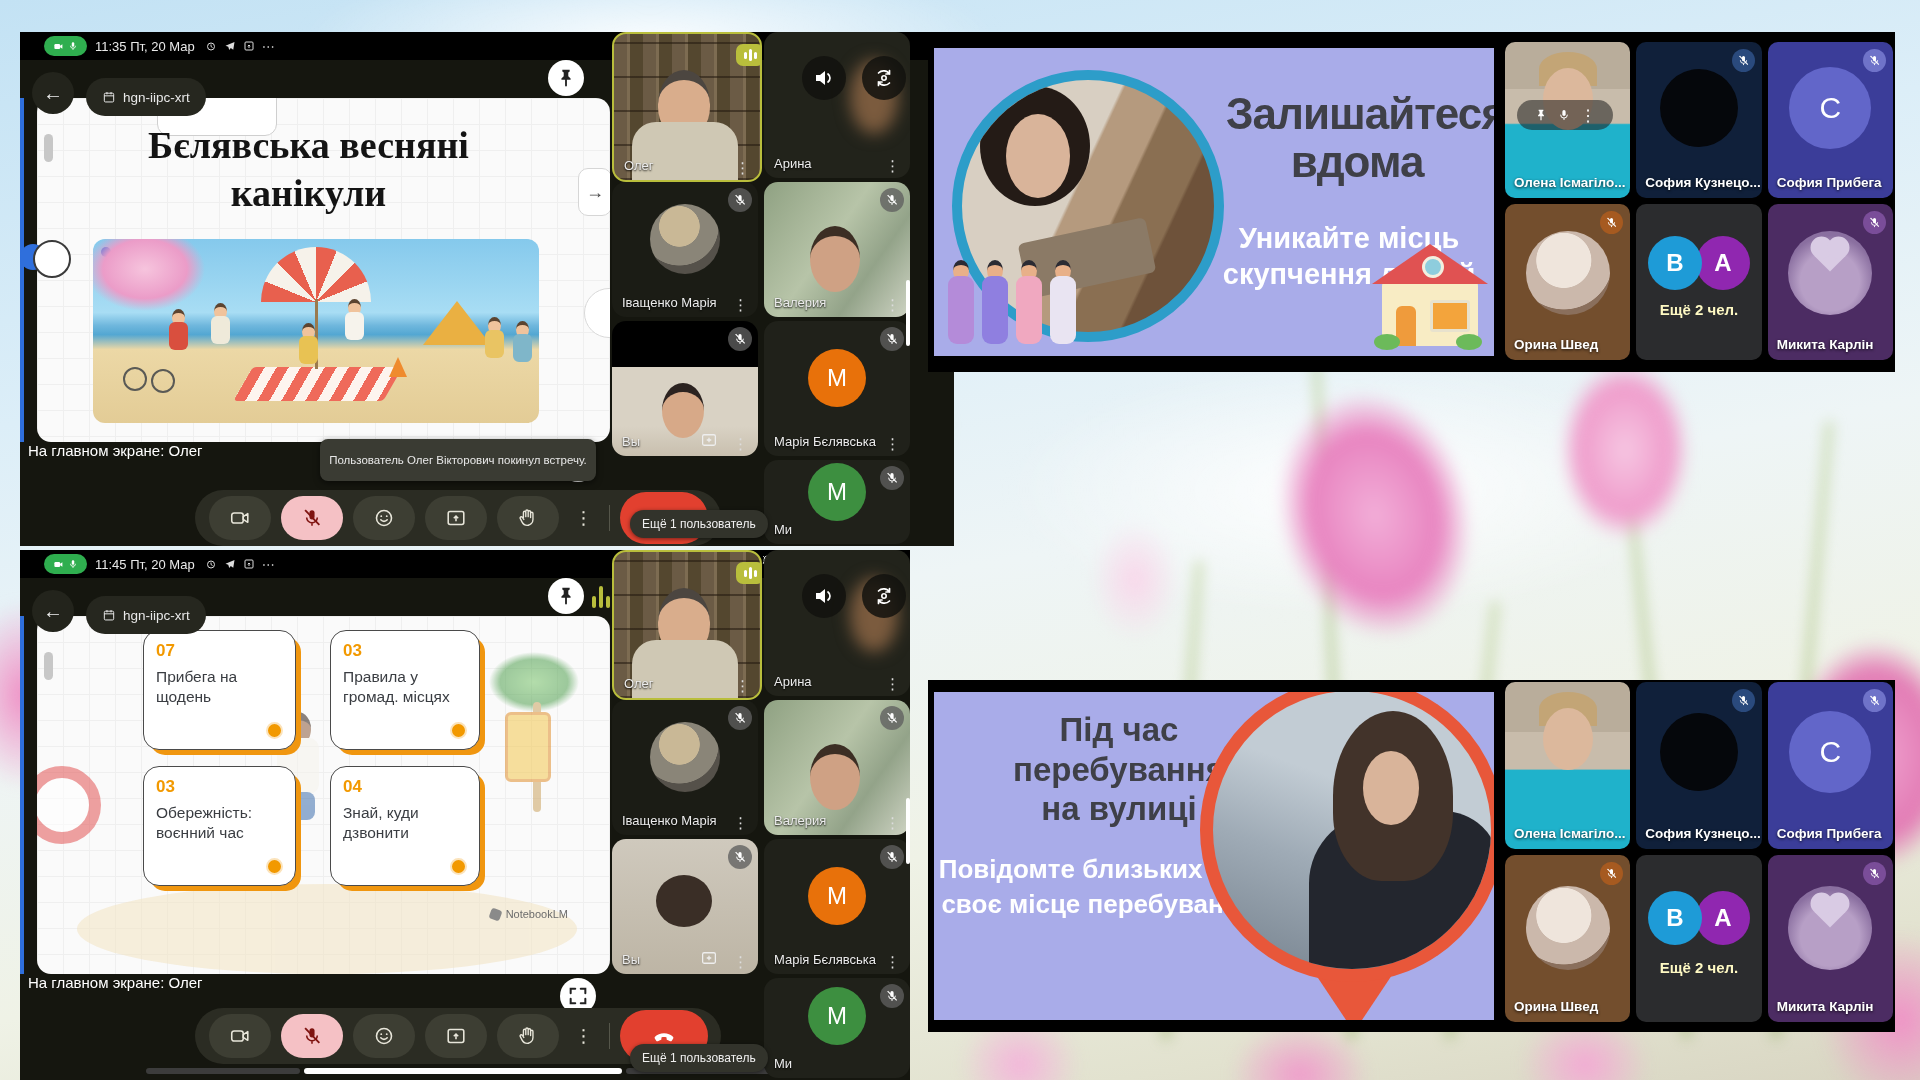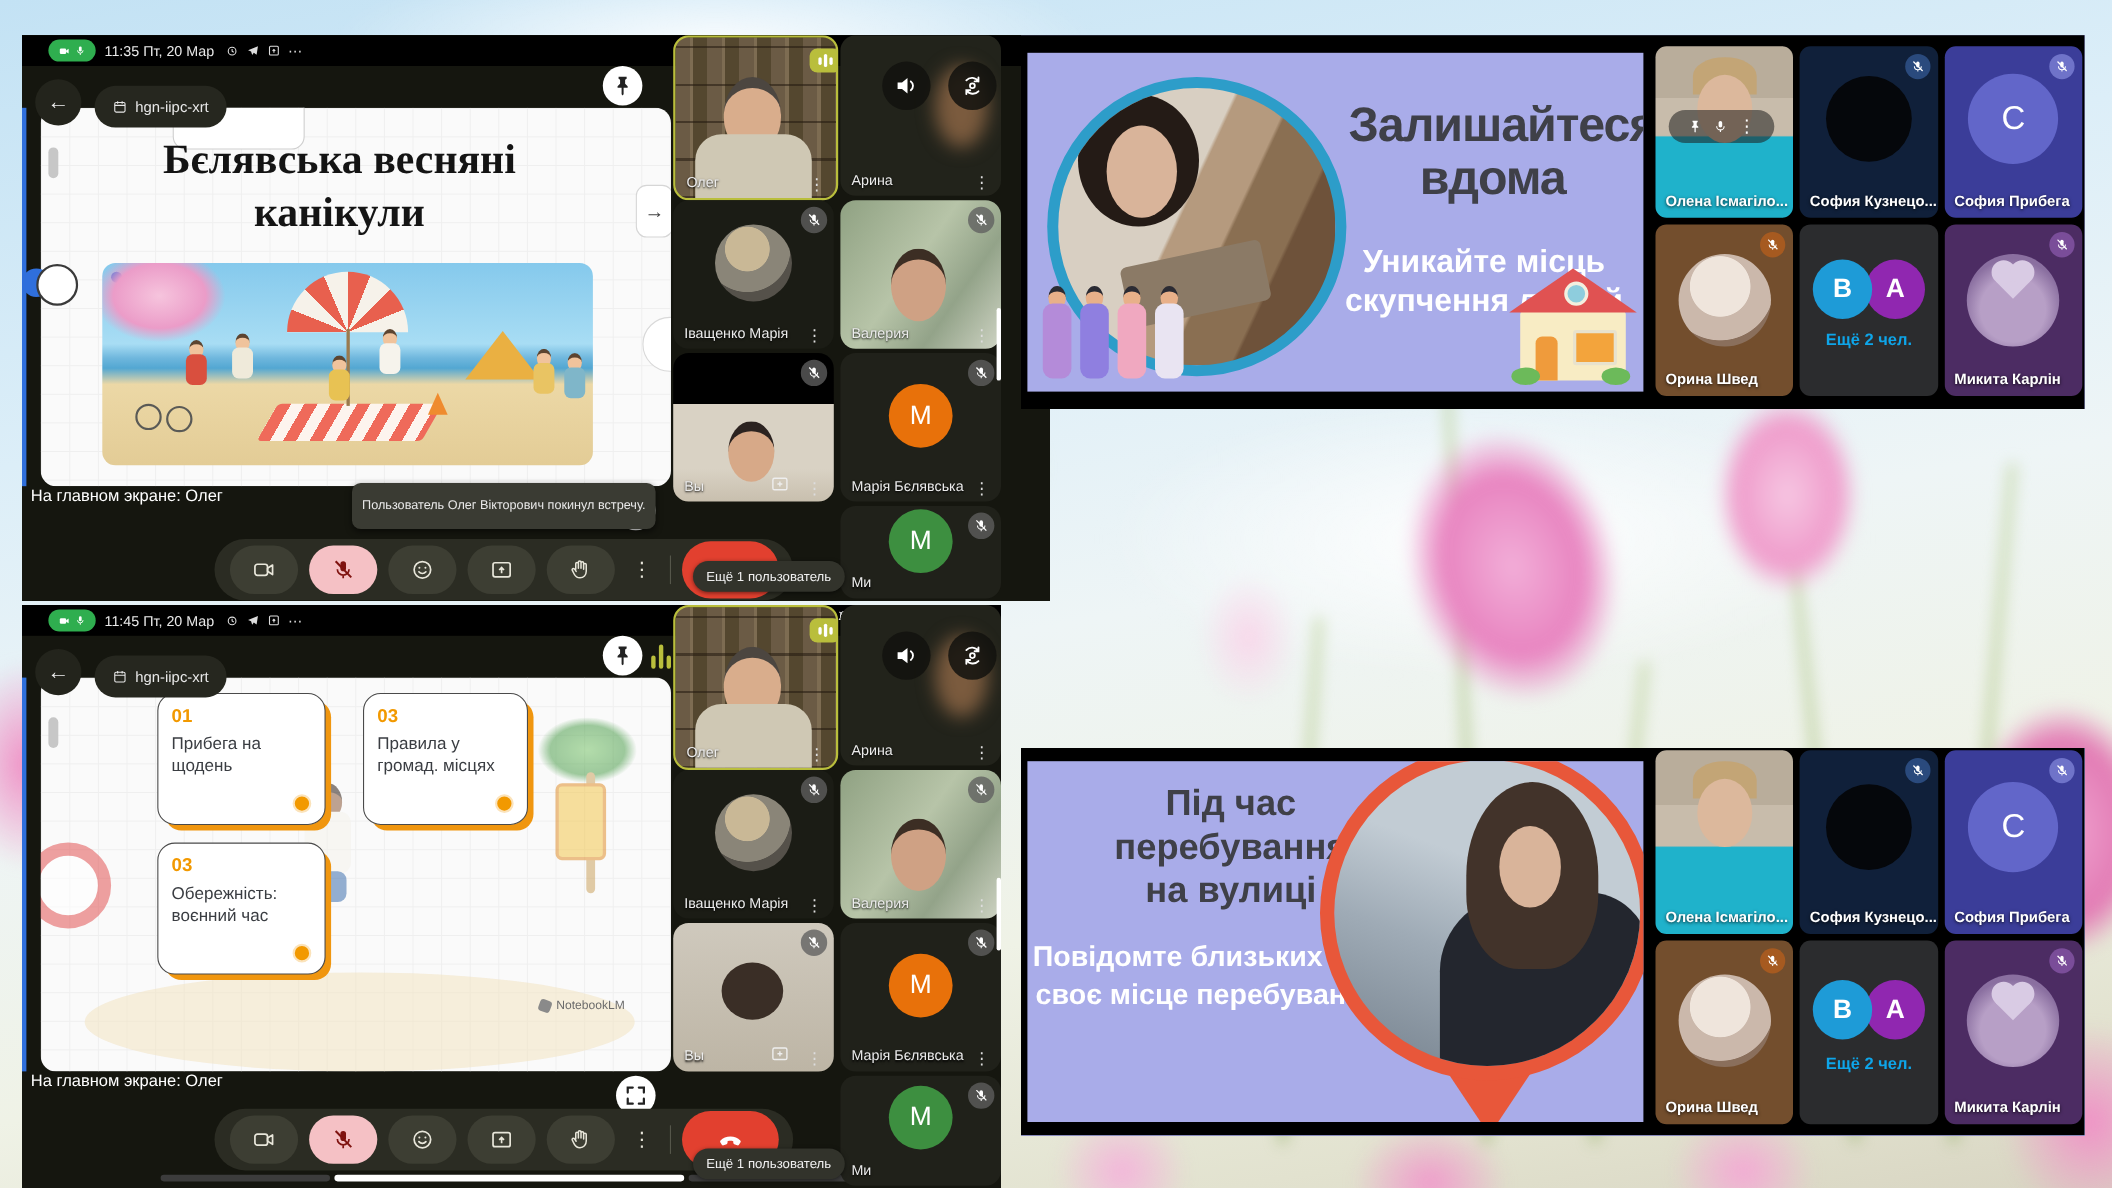--- a/index.html
+++ b/index.html
@@ -169,21 +169,21 @@
   .hoverpill{position:absolute;left:12px;top:58px;width:96px;height:30px;border-radius:15px;background:rgba(30,30,30,.55);display:flex;align-items:center;justify-content:center;gap:9px;color:#fff;}
   .t-sofiaK{background:#10203a;} .t-sofiaK .avc{width:78px;height:78px;background:#05070b;}
   .t-sofiaP{background:#3b3d99;} .t-sofiaP .avc{width:82px;height:82px;background:#6266c9;font-size:30px;}
   .t-oryna{background:#734e2d;}
   .t-oryna .ph{width:84px;height:84px;border-radius:50%;position:absolute;left:50%;top:44%;transform:translate(-50%,-50%);
      background:radial-gradient(circle at 45% 35%,#efe5dc 0 38%,#cbb8ab 39% 68%,#8a6f5c 69%);}
   .t-more2{background:#2b2c2e;}
   .t-more2 .pair{position:absolute;left:50%;top:38%;transform:translate(-50%,-50%);display:flex;}
   .t-more2 .ib{width:54px;height:54px;border-radius:50%;display:flex;align-items:center;justify-content:center;color:#fff;font-size:24px;font-weight:bold;}
   .t-more2 .b1{background:#1e9bd7;z-index:1;} .t-more2 .a1{background:#9027b0;margin-left:-6px;}
-  .t-more2 .cap{position:absolute;left:0;right:0;top:62%;text-align:center;color:#0ea5e9;font-size:15px;font-weight:bold;}
+  .t-more2 .cap{position:absolute;left:0;right:0;top:62%;text-align:center;color:#fef9c3;font-size:15px;font-weight:bold;}
   .t-mykyta{background:#4c2c63;}
   .t-mykyta .ph{width:84px;height:84px;border-radius:50%;position:absolute;left:50%;top:44%;transform:translate(-50%,-50%);background:radial-gradient(circle at 50% 60%,#b79fc6 0 45%,#8a6fa0 70%);}
   .t-mykyta .heart{position:absolute;left:50%;top:30%;width:22px;height:22px;background:#d9cbe4;transform:translate(-50%,-50%) rotate(45deg);}
   .t-mykyta .heart:before,.t-mykyta .heart:after{content:"";position:absolute;width:22px;height:22px;border-radius:50%;background:#d9cbe4;}
   .t-mykyta .heart:before{left:-12px;} .t-mykyta .heart:after{top:-12px;}
   svg{display:block;}
 </style>
 </head>
 <body>
 
@@ -516,32 +516,37 @@
       <div class="buoy"></div>
         <div class="palm"></div>
         <div class="trunk"></div>
         <div class="tower"></div>
       <div class="boy-h"></div>
         <div class="boy-b"></div>
         <div class="boy-s"></div>
         <div class="sand"></div>
     </div>
     <div class="card" style="left:106px;top:14px;width:153px;">
-      <div class="num">01</div>
+      <div class="num">07</div>
       <div class="txt">Прибега на щодень</div>
       <div class="odot"></div>
     </div>
     <div class="card" style="left:293px;top:14px;">
       <div class="num">03</div>
       <div class="txt">Правила у громад. місцях</div>
       <div class="odot"></div>
     </div>
     <div class="card" style="left:106px;top:150px;width:153px;">
       <div class="num">03</div>
       <div class="txt">Обережність: воєнний час</div>
+      <div class="odot"></div>
+    </div>
+    <div class="card" style="left:293px;top:150px;">
+      <div class="num">04</div>
+      <div class="txt">Знай, куди дзвонити</div>
       <div class="odot"></div>
     </div>
     <div class="wmark">
         <span class="lg"></span>
         <span>NotebookLM</span>
       </div>
   </div>
   <div class="blueline"></div>
 
   <button class="backbtn"><span>←</span></button>

